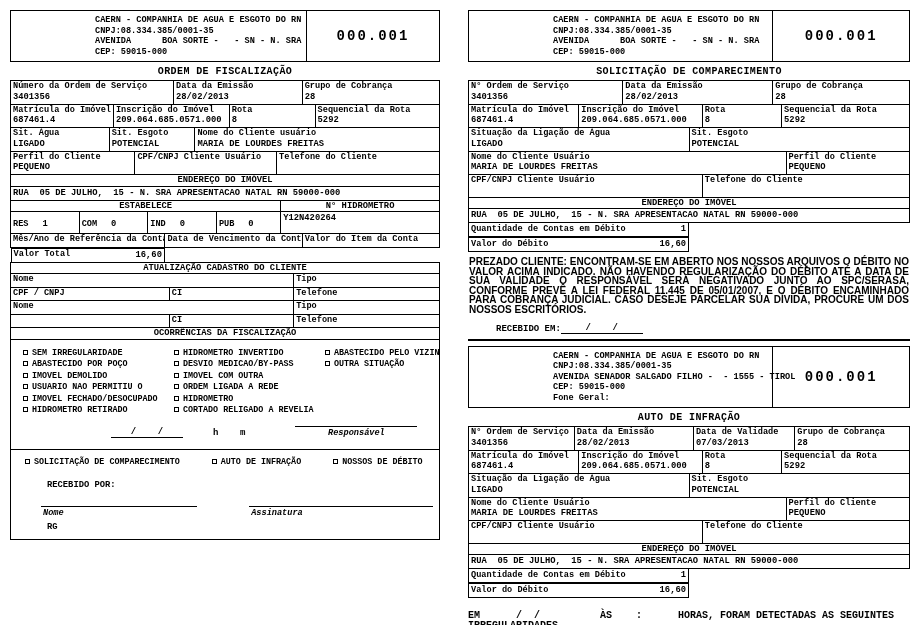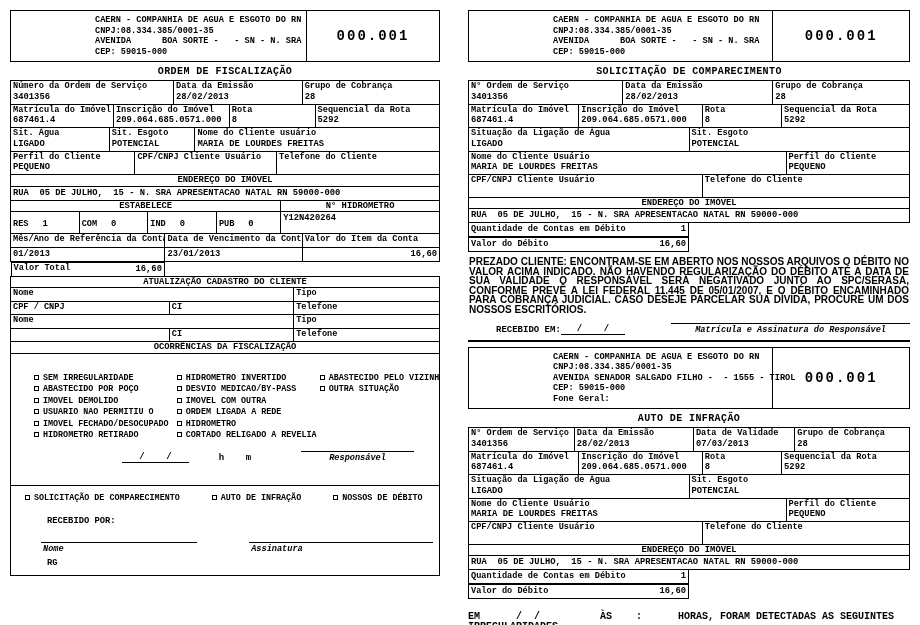--- a/index.html
+++ b/index.html
@@ -238,31 +238,20 @@
               <div class="lbl">Mês/Ano de Referência da Conta</div>
             </td>
         <td>
               <div class="lbl">Data de Vencimento da Conta</div>
             </td>
         <td>
               <div class="lbl">Valor do Item da Conta</div>
             </td>
       </tr>
       <tr>
-        <td>
-              <div class="val">01/2013</div>
-            </td>
-        <td>
-              <div class="val">23/01/2013</div>
-            </td>
-        <td>
-              <div class="val vr">16,60</div>
-            </td>
-      </tr>
-      <tr>
         <td colspan="3" class="flexcell">
               <span class="lbl">Valor Total</span>
               <span class="val">16,60</span>
             </td>
       </tr>
     </tbody>
       </table>
 
     <table class="grid st">
       <colgroup>
@@ -314,21 +303,21 @@
       </tr>
     </tbody>
       </table>
 
     <table class="grid st">
       <tbody>
           <tr>
             <td class="sechdr">OCORRÊNCIAS DA FISCALIZAÇÃO</td>
           </tr>
       <tr>
-            <td style="padding:15px">
+            <td style="padding:4px">
         <div class="ckcols">
           <div class="ckc1">
             <div class="ck">
                     <span class="ckbox"></span>
                     <span class="cklbl">SEM IRREGULARIDADE</span>
                   </div>
             <div class="ck">
                     <span class="ckbox"></span>
                     <span class="cklbl">ABASTECIDO POR POÇO</span>
                   </div>
@@ -590,21 +579,20 @@
             </td>
       </tr>
     </tbody>
       </table>
 
     <div class="aviso">PREZADO CLIENTE:  ENCONTRAM-SE  EM  ABERTO  NOS  NOSSOS  ARQUIVOS  O  DÉBITO  NO  VALOR  ACIMA  INDICADO. NÃO HAVENDO  REGULARIZAÇÃO DO  DÉBITO ATÉ A DATA DE SUA VALIDADE O RESPONSÁVEL SERÁ NEGATIVADO JUNTO AO SPC/SERASA, CONFORME PREVÊ A LEI FEDERAL 11.445 DE 05/01/2007, E O DÉBITO ENCAMINHADO PARA COBRANÇA JUDICIAL. CASO DESEJE PARCELAR SUA DÍVIDA, PROCURE UM DOS NOSSOS ESCRITÓRIOS.</div>
 
     <div class="recebrow">
       <span class="receblbl">RECEBIDO EM:</span>
       <span class="fillline" style="width:82px">/    /</span>
-      <span class="sig" style="width:304px;margin-left:46px">Matrícula e Assinatura do Responsável</span>
     </div>
 
     <div class="pagedivider"></div>
 
     <table class="hdrbox">
       <colgroup>
           <col style="width:69%">
           <col style="width:31%">
         </colgroup>
       <tbody>

